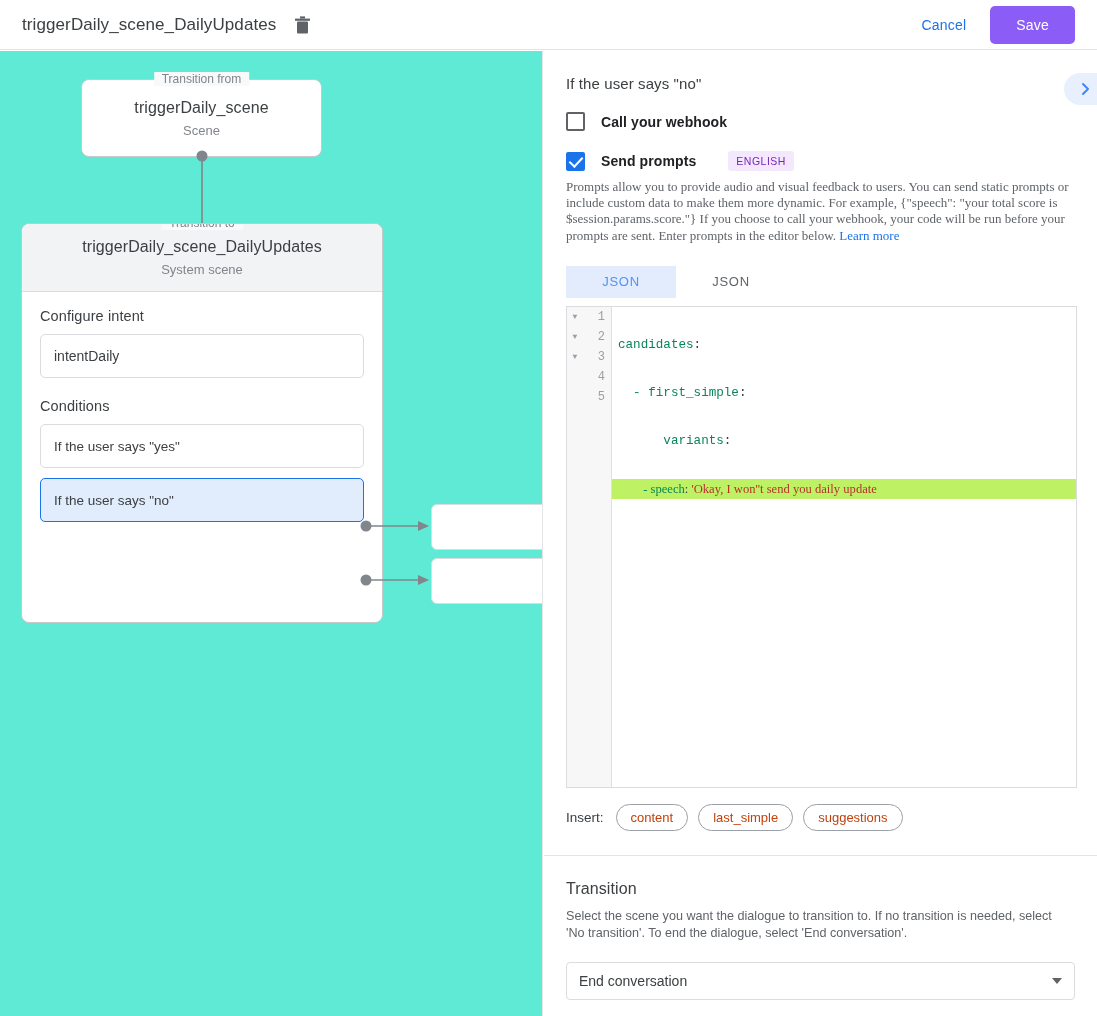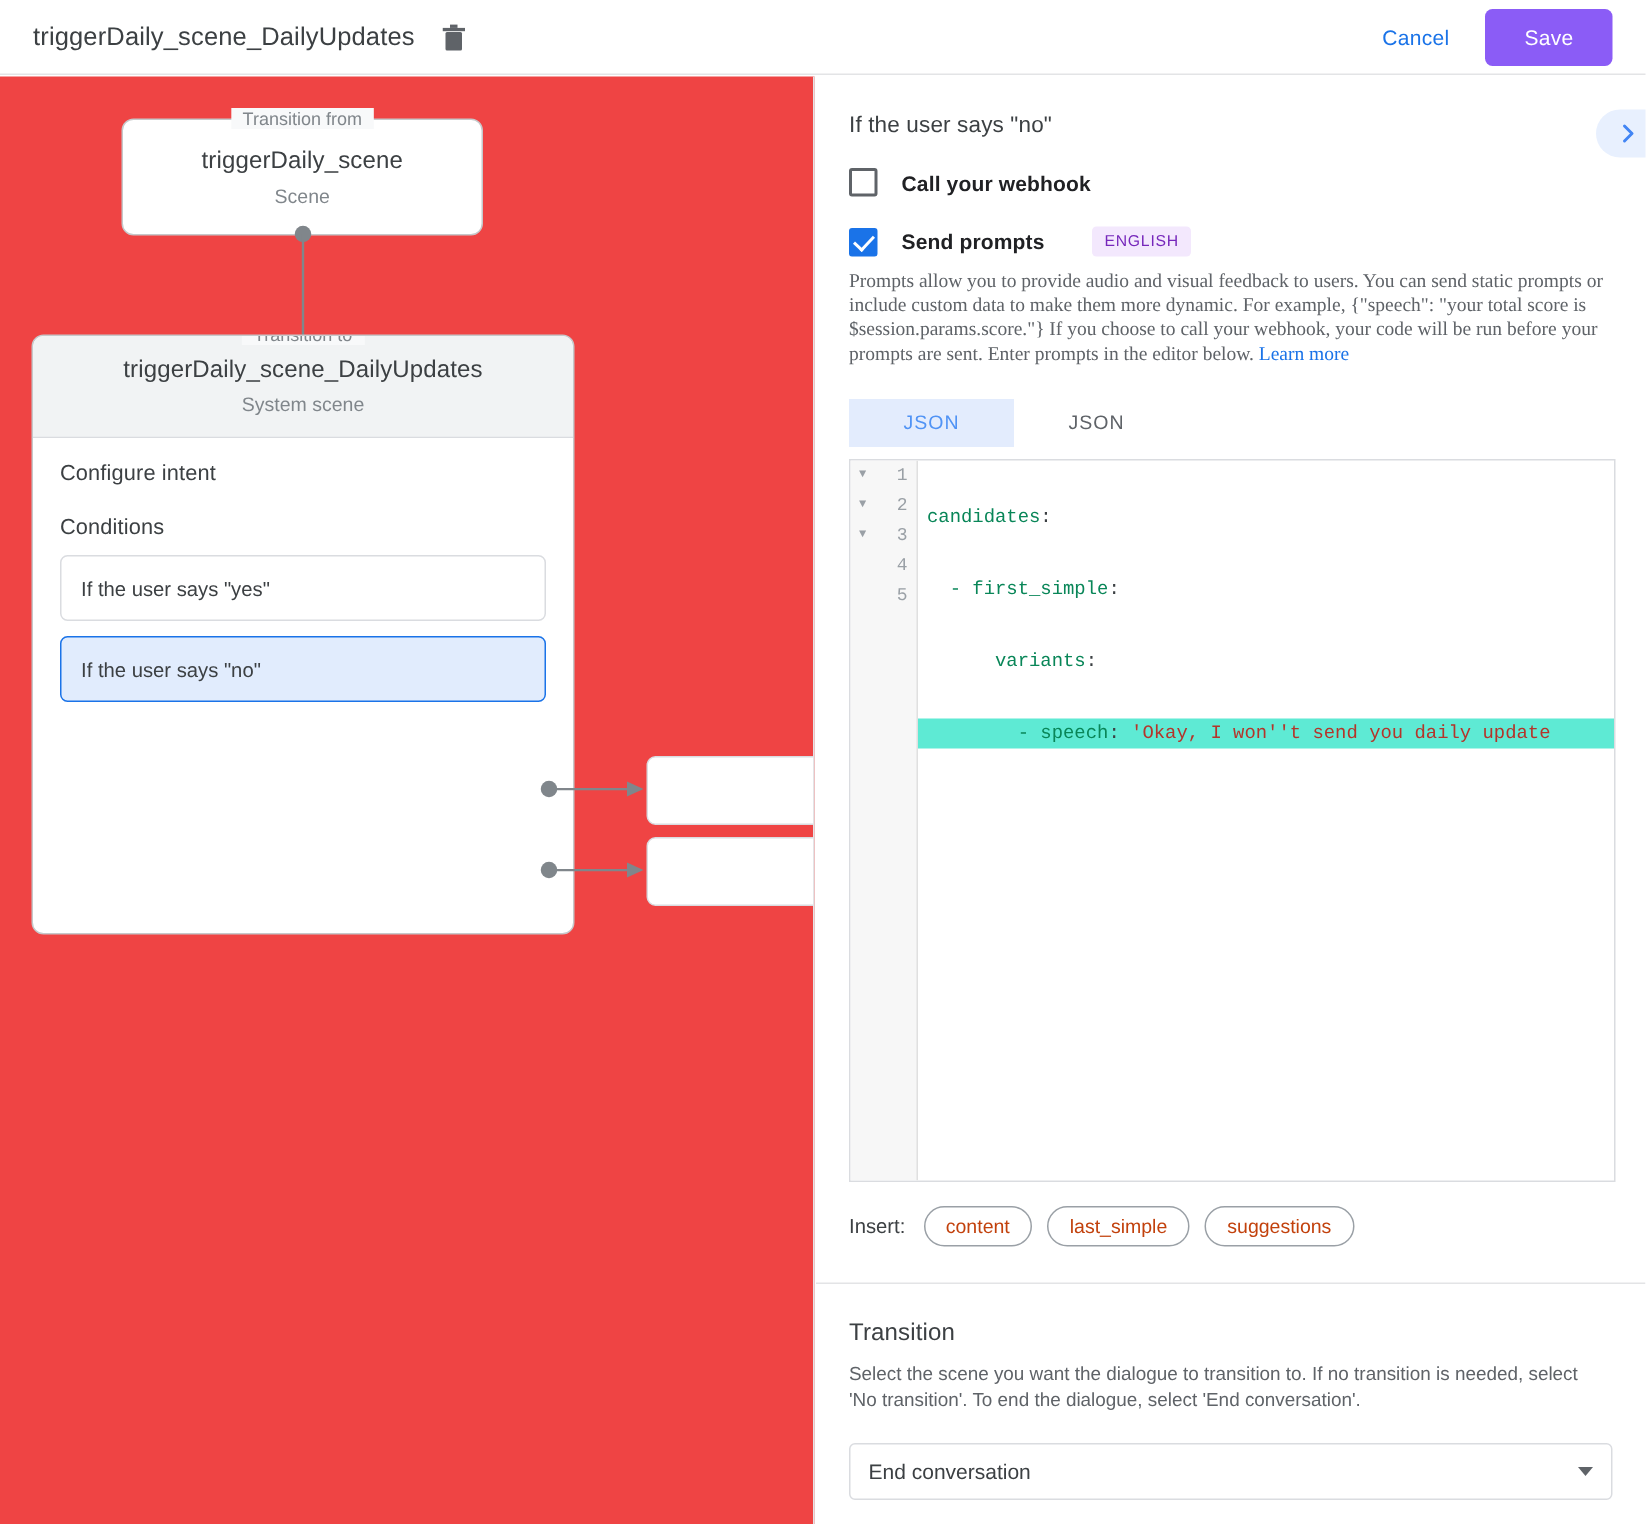--- a/index.html
+++ b/index.html
@@ -51,21 +51,21 @@
     padding: 0 26px; height: 38px;
     cursor: pointer;
     font-family: "Liberation Sans", sans-serif;
     letter-spacing: .2px;
   }
 
   
   .canvas {
     position: absolute; left: 0; top: 51px;
     width: 543px; height: 965px;
-    background: #ef4444;
+    background: #5eead4;
     border-right: 1px solid #e3e4e6;
     overflow: hidden;
   }
 
   .fieldset-card {
     position: absolute;
     border: 1px solid #c6c8ca;
     border-radius: 8px;
     background: #ffffff;
   }
@@ -278,21 +278,21 @@
   }
   .code-area {
     position: absolute; left: 45px; top: 0;
     right: 0; height: 100%;
     white-space: pre;
   }
   .code-line {
     height: 20px; line-height: 20px;
     padding-left: 6px;
   }
-  .code-line.hl { background: #5eead4; }
+  .code-line.hl { background: #bef264; font-family: Liberation Serif, serif; }
   .tok-key { color: #098658; }
   .tok-punct { color: #3c4043; }
   .tok-str { color: #b5342a; }
 
   
   .insert-row {
     display: flex; align-items: center;
     margin: 16px 0 0 22px;
   }
   .insert-label { font-size: 13.5px; color: #3c4043; margin-right: 12px; }
@@ -376,20 +376,21 @@
   </svg>
 
   <div class="fieldset-card" id="to-card">
     <span class="fieldset-legend">Transition to</span>
     <div class="to-header">
       <span class="node-title">triggerDaily_scene_DailyUpdates</span>
       <span class="node-subtitle">System scene</span>
     </div>
     <div class="to-body">
       <div class="section-label">Configure intent</div>
+      <div class="intent-field">intentDaily</div>
       <div class="section-label conditions-label">Conditions</div>
       <div class="condition-row">If the user says "yes"</div>
       <div class="condition-row selected">If the user says "no"</div>
     </div>
   </div>
 
   <svg class="edges">
     <circle cx="8" cy="20" r="5.5" fill="#80868b"></circle>
     <line x1="8" y1="20" x2="62" y2="20" stroke="#80868b" stroke-width="1.5"></line>
     <polygon points="71,20 60,15 60,25" fill="#80868b"></polygon>

